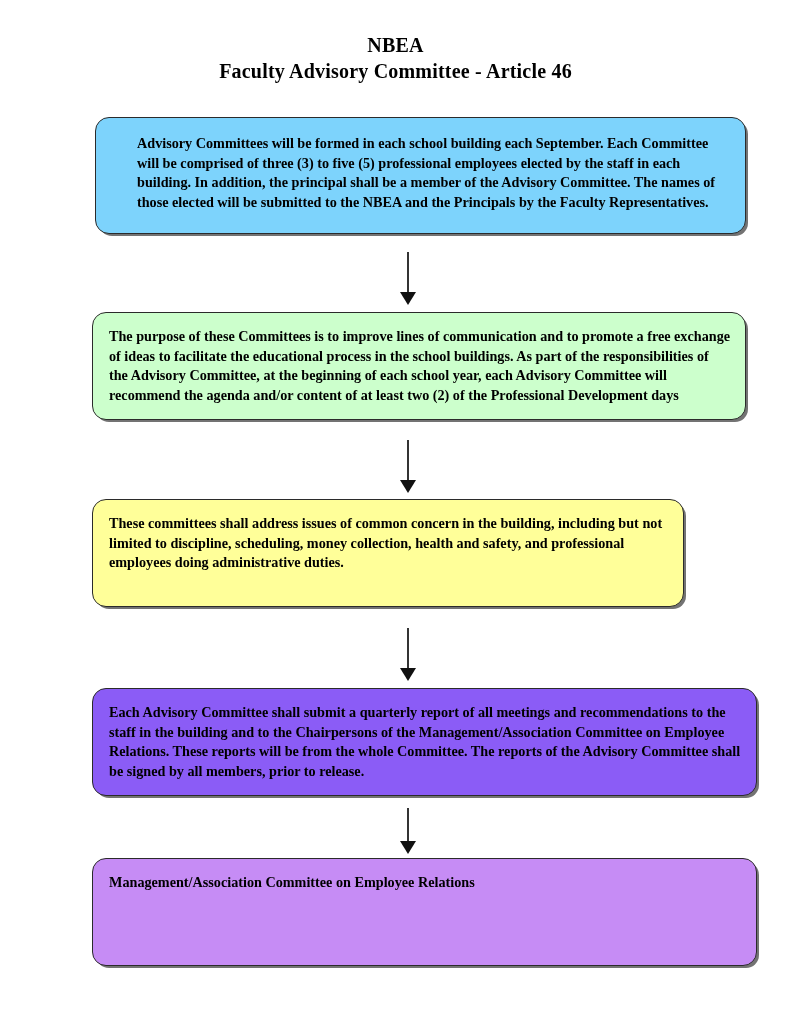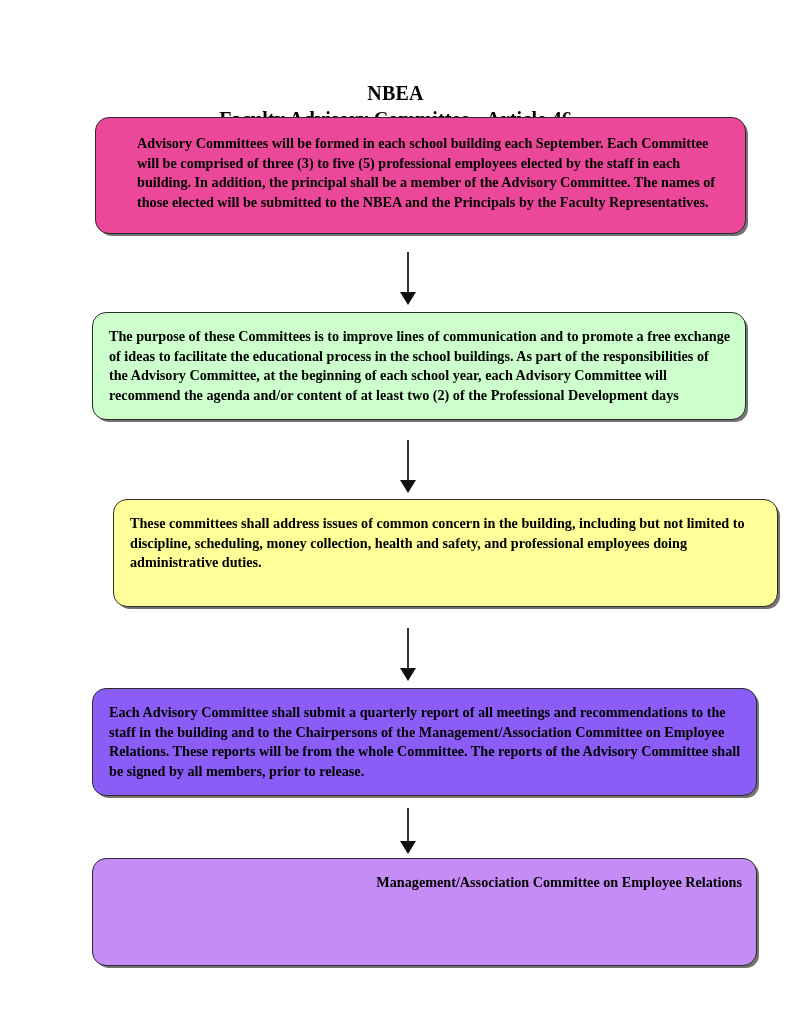--- a/index.html
+++ b/index.html
@@ -17,21 +17,20 @@
     overflow: hidden;
   }
 
   
   .title-block {
     position: absolute;
     left: 0;
     top: 32px;
     width: 791px;
     text-align: center;
-    margin-top: 48px;
   }
   .title-line {
     font-size: 20px;
     font-weight: bold;
     line-height: 26px;
     letter-spacing: 0.2px;
   }
 
   
   .flow-box {
@@ -46,58 +45,57 @@
   }
   .flow-box p {
     margin: 0;
   }
 
   .box-gray {
     left: 95px;
     top: 117px;
     width: 651px;
     height: 117px;
-    background: #ec4899;
+    background: #7dd3fc;
     padding: 16px 20px 10px 41px;
   }
   .box-green {
     left: 92px;
     top: 312px;
     width: 654px;
     height: 108px;
     background: #ccffcc;
     padding: 14px 14px 26px 16px;
   }
   .box-yellow {
     left: 92px;
     top: 499px;
-    width: 665px;
+    width: 592px;
     height: 108px;
     background: #ffff99;
     padding: 14px 14px 10px 16px;
-    margin-left: 21px;
   }
   .box-orange {
     left: 92px;
     top: 688px;
     width: 665px;
     height: 108px;
     background: #8b5cf6;
     padding: 14px 14px 6px 16px;
   }
   .box-purple {
     left: 92px;
     top: 858px;
     width: 665px;
     height: 108px;
     background: #c68cf5;
     padding: 14px 14px 10px 16px;
   }
   .purple-heading {
-    text-align: right;
+    text-align: left;
     margin-bottom: 19px !important;
   }
 
   
   .arrow {
     position: absolute;
     width: 20px;
     left: 398px;
   }
   .arrow .shaft {

